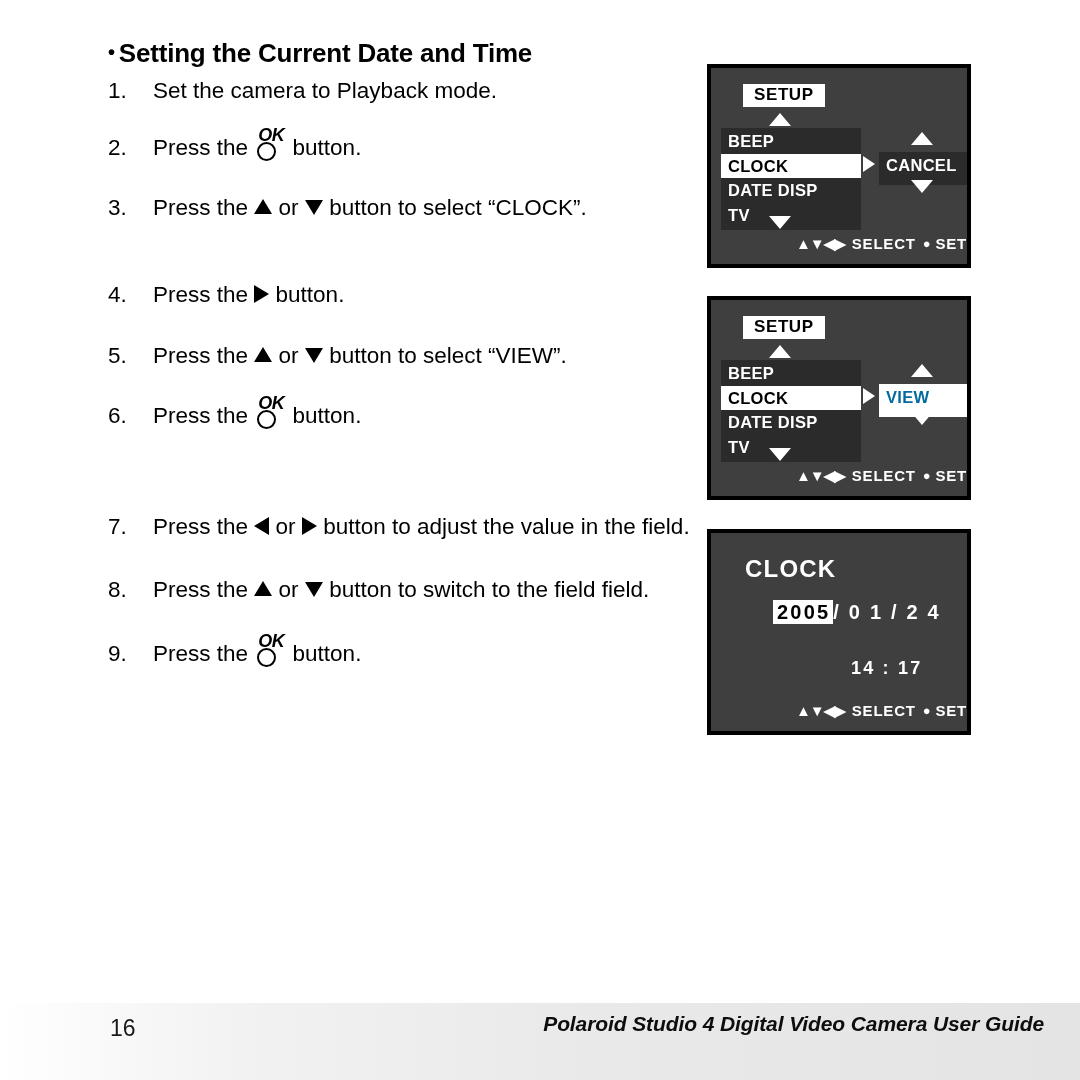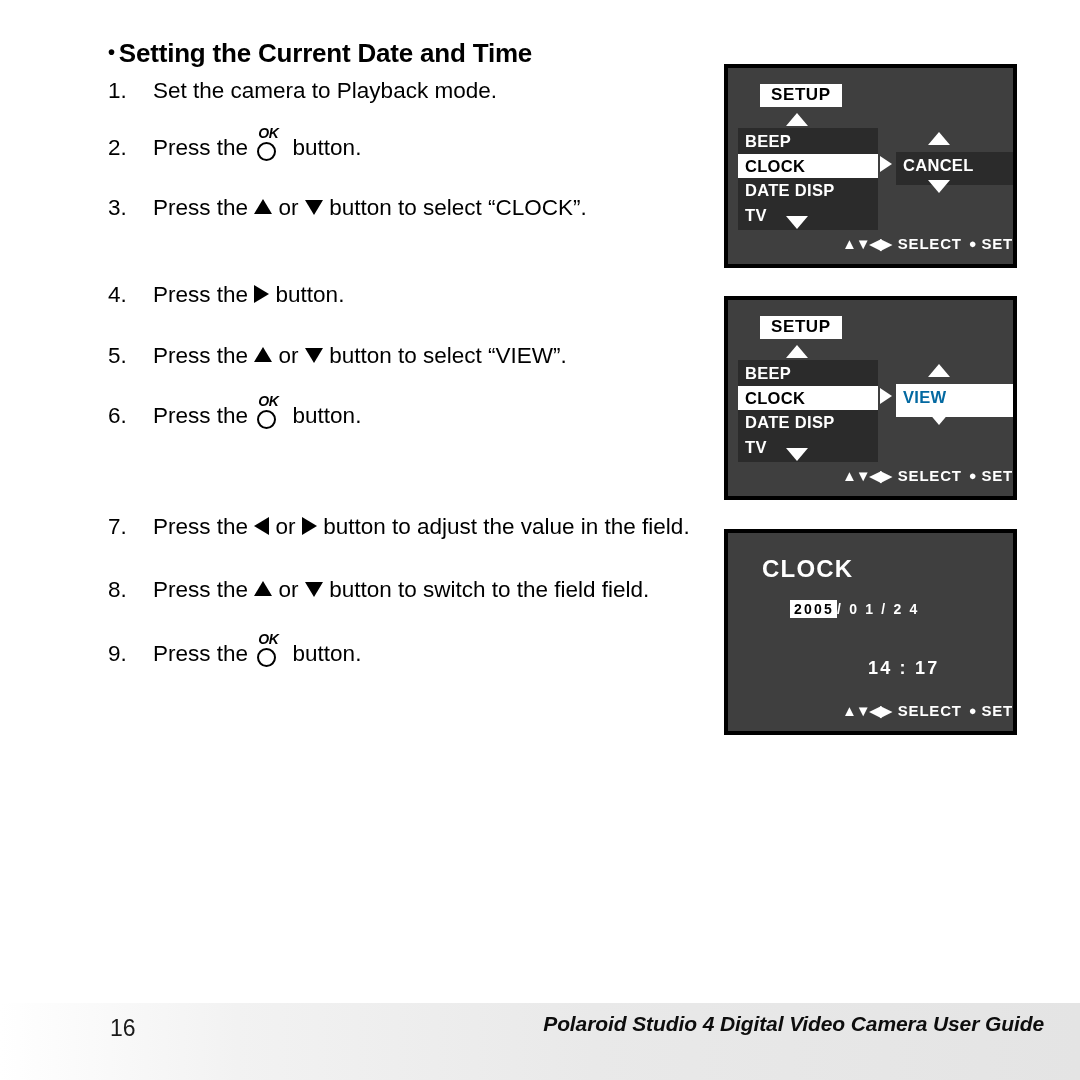--- a/index.html
+++ b/index.html
@@ -70,21 +70,21 @@
     position: relative;
     width: 26px;
     height: 22px;
     vertical-align: -6px;
     margin: 0 3px;
   }
   .okbtn .oklabel {
     position: absolute;
     top: -13px;
     left: 1px;
-    font-size: 14px;
+    font-size: 18px;
     font-weight: bold;
     font-style: italic;
     letter-spacing: -0.5px;
     line-height: 1;
   }
   .okbtn .okcircle {
     position: absolute;
     top: 3px;
     left: 0;
     width: 19px;
@@ -121,27 +121,26 @@
   .tri-left {
     border-top: 9px solid transparent;
     border-bottom: 9px solid transparent;
     border-right: 15px solid #000;
     vertical-align: -1px;
   }
 
   
   .lcd {
     position: absolute;
-    width: 293px;
+    width: 264px;
     height: 204px;
     border: 4px solid #000000;
     background: #3f3f3f;
     box-sizing: border-box;
     font-weight: bold;
-    margin-left: 17px;
   }
   #lcd-menu-cancel { left: 707px; top: 64px; }
   #lcd-menu-view   { left: 707px; top: 296px; }
   #lcd-clock       { left: 707px; top: 529px; height: 206px; }
 
   
   .setup-chip {
     position: absolute;
     left: 32px;
     top: 16px;
@@ -259,21 +258,21 @@
     left: 34px;
     top: 22px;
     color: #ffffff;
     font-size: 24px;
     letter-spacing: 1.2px;
   }
   .clock-date {
     position: absolute;
     left: 62px;
     top: 68px;
-    font-size: 14px;
+    font-size: 20px;
     color: #ffffff;
     letter-spacing: 2.2px;
     white-space: nowrap;
   }
   .clock-date .field-hl {
     background: #ffffff;
     color: #000000;
     padding: 1px 3px 1px 4px;
   }
   .clock-time {

